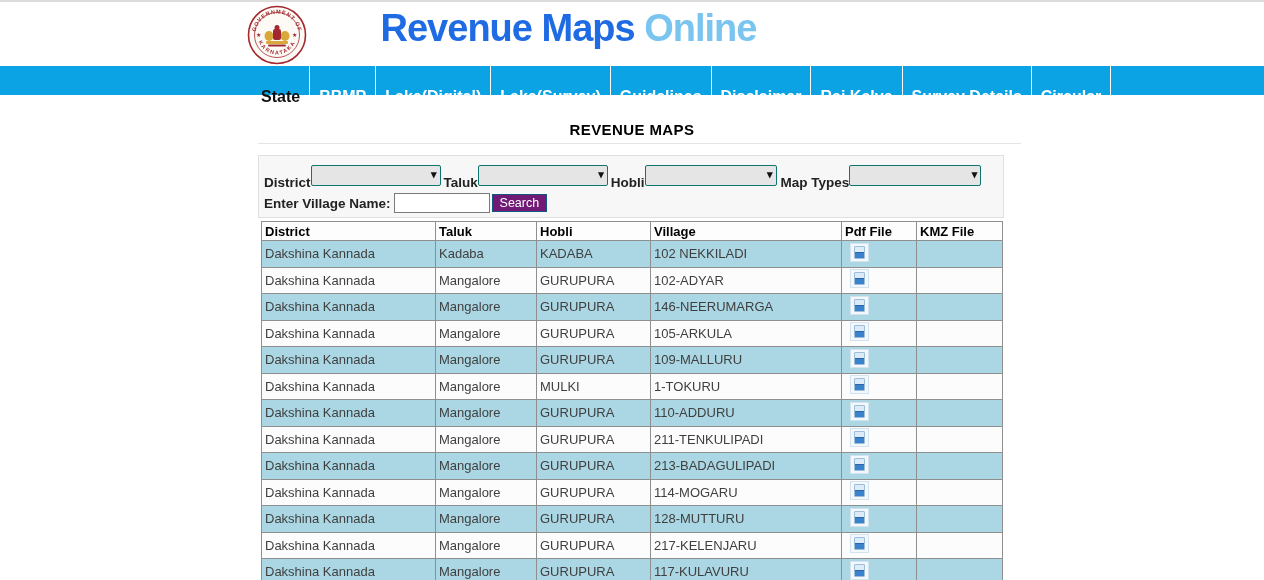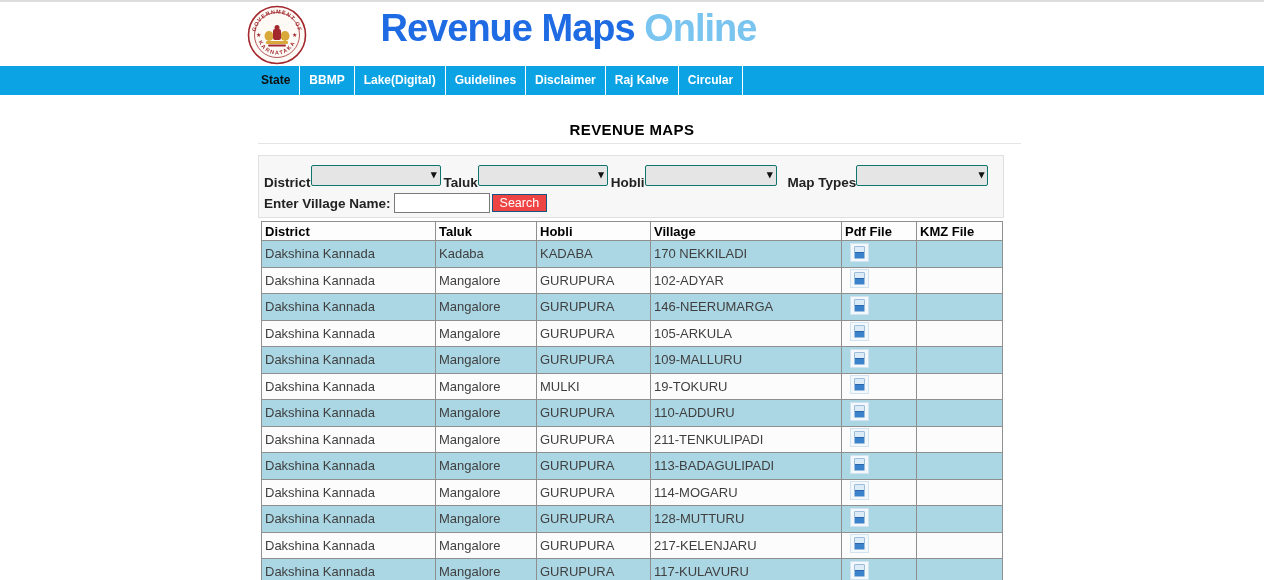--- a/index.html
+++ b/index.html
@@ -12,21 +12,21 @@
   .header { position:absolute; top:2px; left:0; width:1264px; height:64px; background:#fff; }
   .logo { position:absolute; left:247px; top:3px; width:60px; height:60px; }
   .title-wrap { position:absolute; top:5px; left:0; width:1051px; text-align:center; padding-left:86px;
     font-size:38px; font-weight:bold; letter-spacing:-1px; }
   .title-primary { color:#1e6be4; }
   .title-secondary { color:#7ac4f0; }
 
   
   .navbar { position:absolute; top:66px; left:0; width:1264px; height:29px; background:#0ba3e3; }
   .nav-items { position:absolute; left:252px; top:0; height:29px; display:flex; }
-  .nav-item { padding:0 9px; line-height:29px; font-size:12px; font-weight:bold; color:#ffffff;
+  .nav-item { padding:16px 9px; line-height:29px; font-size:16px; font-weight:bold; color:#ffffff;
     border-right:1px solid #ffffff; cursor:pointer; white-space:nowrap; }
   .nav-item.active { color:#101010; }
 
   
   .page-heading { position:absolute; top:121px; left:0; width:1264px; text-align:center;
     font-size:15px; font-weight:bold; color:#000; letter-spacing:0.4px; }
   .heading-divider { position:absolute; top:143px; left:258px; width:763px; height:1px; background:#e4e4e4; }
 
   
   .filter-panel { position:absolute; top:155px; left:258px; width:746px; height:63px;
@@ -34,24 +34,24 @@
   .filter-row1 { position:absolute; top:9px; left:5px; display:flex; align-items:center; }
   .filter-row2 { position:absolute; top:37px; left:5px; display:flex; align-items:center; }
   .f-label { font-size:13.5px; font-weight:bold; color:#222; white-space:nowrap; }
   .select-wrap { position:relative; display:inline-block; }
   .select-wrap select { appearance:none; -webkit-appearance:none; width:130px; height:21px;
     border:1px solid #0f766e; border-radius:2px; background:#e5e5e5; font-size:13px; padding:18px 18px 0 3px;
     color:#111; font-family:"Liberation Sans", sans-serif; }
   .select-wrap.wide select { width:132px; }
   .chevron { position:absolute; right:4px; top:3px; pointer-events:none; font-size:11px; color:#111; font-weight:bold; }
   .gap3 { margin-left:3px; }
-  .gap4 { margin-left:11px; }
+  .gap4 { margin-left:4px; }
   .village-input { width:96px; height:20px; border:1px solid #7a7a7a; background:#fff; margin-left:3px;
     font-size:13px; padding:0 3px; }
-  .search-btn { margin-left:2px; height:18px; padding:0 7px; background:#ef4444; color:#fff;
+  .search-btn { margin-left:2px; height:18px; padding:0 7px; background:#701a75; color:#fff;
     border:1px solid #14567f; font-size:12.5px; cursor:pointer; font-family:"Liberation Sans", sans-serif; }
 
   
   .maps-table { position:absolute; top:221px; left:261px; border-collapse:collapse; table-layout:fixed;
     width:741px; font-size:13px; }
   .maps-table th, .maps-table td { border:1px solid #8f8f8f; padding:0 0 0 3px; text-align:left;
     overflow:hidden; white-space:nowrap; }
   .maps-table th { height:19px; font-weight:bold; color:#000; background:#fdfdfd; font-size:13px; }
   .maps-table td { height:26.5px; color:#3f3f3f; }
   tr.row-blue td { background:#abd7e4; }
@@ -99,23 +99,25 @@
     <span class="title-primary">Revenue Maps</span>
     <span class="title-secondary">Online</span>
   </div>
 </div>
 
 <div class="navbar">
   <div class="nav-items">
       <div class="nav-item active">State</div>
       <div class="nav-item">BBMP</div>
       <div class="nav-item">Lake(Digital)</div>
+      <div class="nav-item">Lake(Survey)</div>
       <div class="nav-item">Guidelines</div>
       <div class="nav-item">Disclaimer</div>
       <div class="nav-item">Raj Kalve</div>
+      <div class="nav-item">Survey Details</div>
       <div class="nav-item">Circular</div>
     </div>
 </div>
 
 <div class="page-heading">REVENUE MAPS</div>
 <div class="heading-divider"></div>
 
 <div class="filter-panel">
   <div class="filter-row1">
     <span class="f-label">District</span>
@@ -171,21 +173,21 @@
         <th>Village</th>
         <th>Pdf File</th>
         <th>KMZ File</th>
       </tr>
   </thead>
   <tbody>
       <tr class="row-blue">
         <td>Dakshina Kannada</td>
         <td>Kadaba</td>
         <td>KADABA</td>
-        <td>170 NEKKILADI</td>
+        <td>102 NEKKILADI</td>
         <td><a class="pdf-link"><span class="pdf-icon">
               <span class="pdf-page">
                 <span class="pdf-band"></span>
               </span>
             </span></a></td>
         <td></td>
       </tr>
       <tr class="row-white">
         <td>Dakshina Kannada</td>
         <td>Mangalore</td>
@@ -231,21 +233,21 @@
               <span class="pdf-page">
                 <span class="pdf-band"></span>
               </span>
             </span></a></td>
         <td></td>
       </tr>
       <tr class="row-white">
         <td>Dakshina Kannada</td>
         <td>Mangalore</td>
         <td>MULKI</td>
-        <td>19-TOKURU</td>
+        <td>1-TOKURU</td>
         <td><a class="pdf-link"><span class="pdf-icon">
               <span class="pdf-page">
                 <span class="pdf-band"></span>
               </span>
             </span></a></td>
         <td></td>
       </tr>
       <tr class="row-blue">
         <td>Dakshina Kannada</td>
         <td>Mangalore</td>
@@ -267,21 +269,21 @@
               <span class="pdf-page">
                 <span class="pdf-band"></span>
               </span>
             </span></a></td>
         <td></td>
       </tr>
       <tr class="row-blue">
         <td>Dakshina Kannada</td>
         <td>Mangalore</td>
         <td>GURUPURA</td>
-        <td>113-BADAGULIPADI</td>
+        <td>213-BADAGULIPADI</td>
         <td><a class="pdf-link"><span class="pdf-icon">
               <span class="pdf-page">
                 <span class="pdf-band"></span>
               </span>
             </span></a></td>
         <td></td>
       </tr>
       <tr class="row-white">
         <td>Dakshina Kannada</td>
         <td>Mangalore</td>

